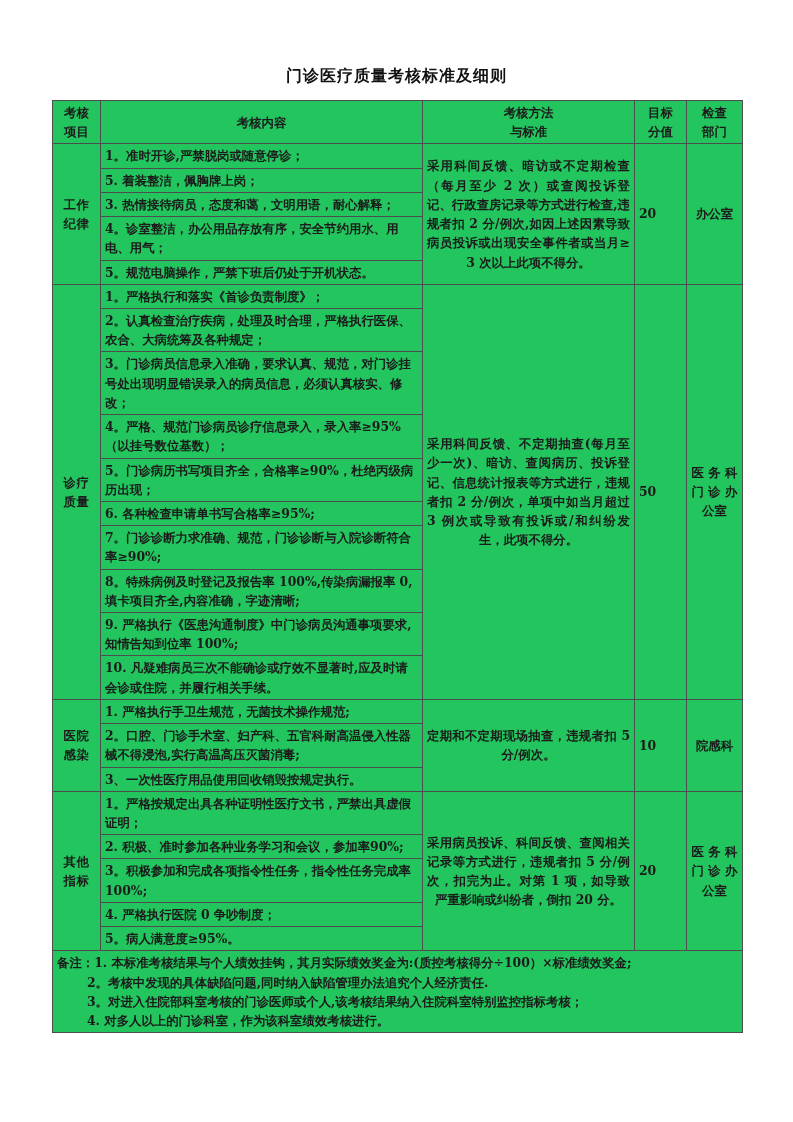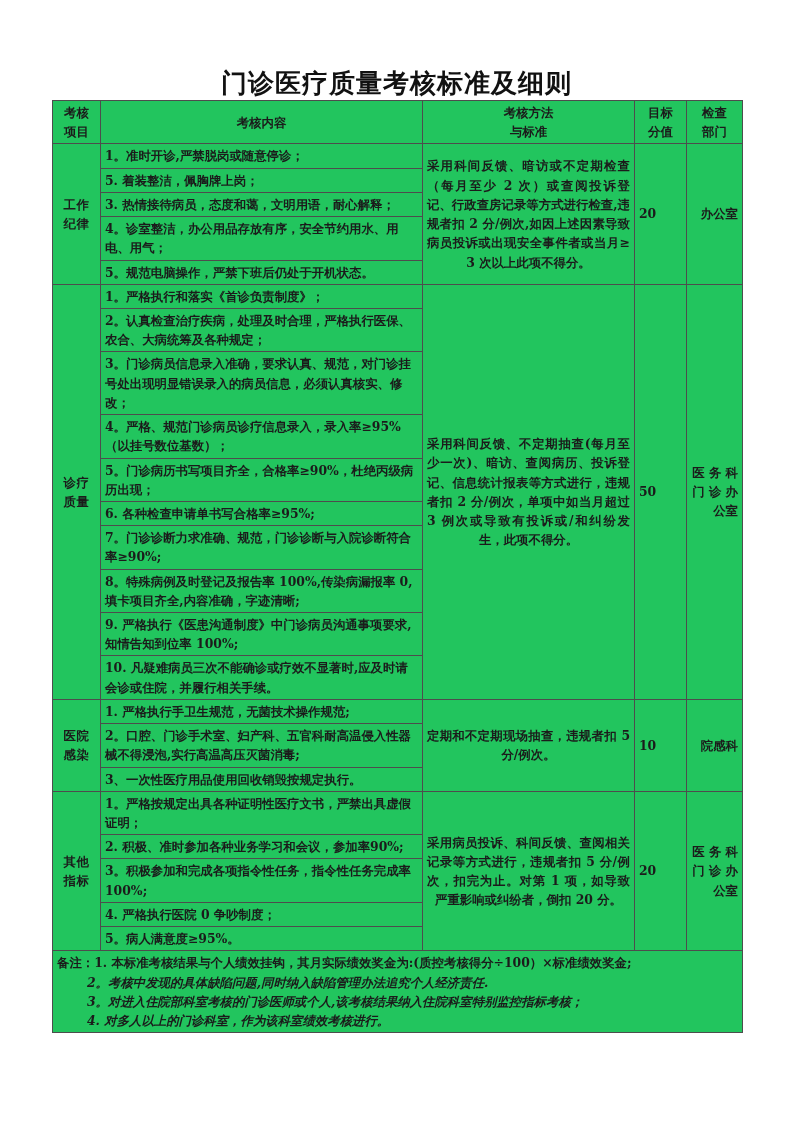--- a/index.html
+++ b/index.html
@@ -21,21 +21,21 @@
     width: 793px;
     height: 1122px;
     background: #fff;
   }
   #doc-title {
     position: absolute;
     left: 0;
     top: 66px;
     width: 793px;
     text-align: center;
-    font-size: 26px;
+    font-size: 16px;
     font-weight: bold;
     letter-spacing: 1px;
     font-family: "DejaVu Serif", "Liberation Serif", serif;
     color: #111;
   }
   table.grid {
     position: absolute;
     left: 52px;
     top: 100px;
     width: 690px;
@@ -80,42 +80,42 @@
     vertical-align: middle;
     padding: 4px 6px;
     line-height: 1.62;
   }
   .score {
     vertical-align: middle;
     font-weight: normal;
     font-size: 12px;
   }
   .dept {
-    text-align: right;
+    text-align: center;
     vertical-align: middle;
     line-height: 1.55;
     padding: 4px 3px;
     margin-left: 37px;
   }
   .dept.spaced { letter-spacing: 0px; }
   .content-cell {
     text-align: left;
     padding: 2px 5px 2px 6px;
     line-height: 1.6;
     margin-top: 20px;
   }
   
   td.notes {
     padding: 6px 8px 16px 8px;
     text-align: left;
     line-height: 1.9;
     font-size: 12.2px;
   }
   .note-line { white-space: nowrap; }
-  .note-line.indent { padding-left: 30px; font-style: italic; }
+  .note-line.indent { padding-left: 30px; }
 </style>
 </head>
 <body>
 
 <div id="page">
 
   <div id="doc-title">门诊医疗质量考核标准及细则</div>
 
   <table class="grid">
     <colgroup>

